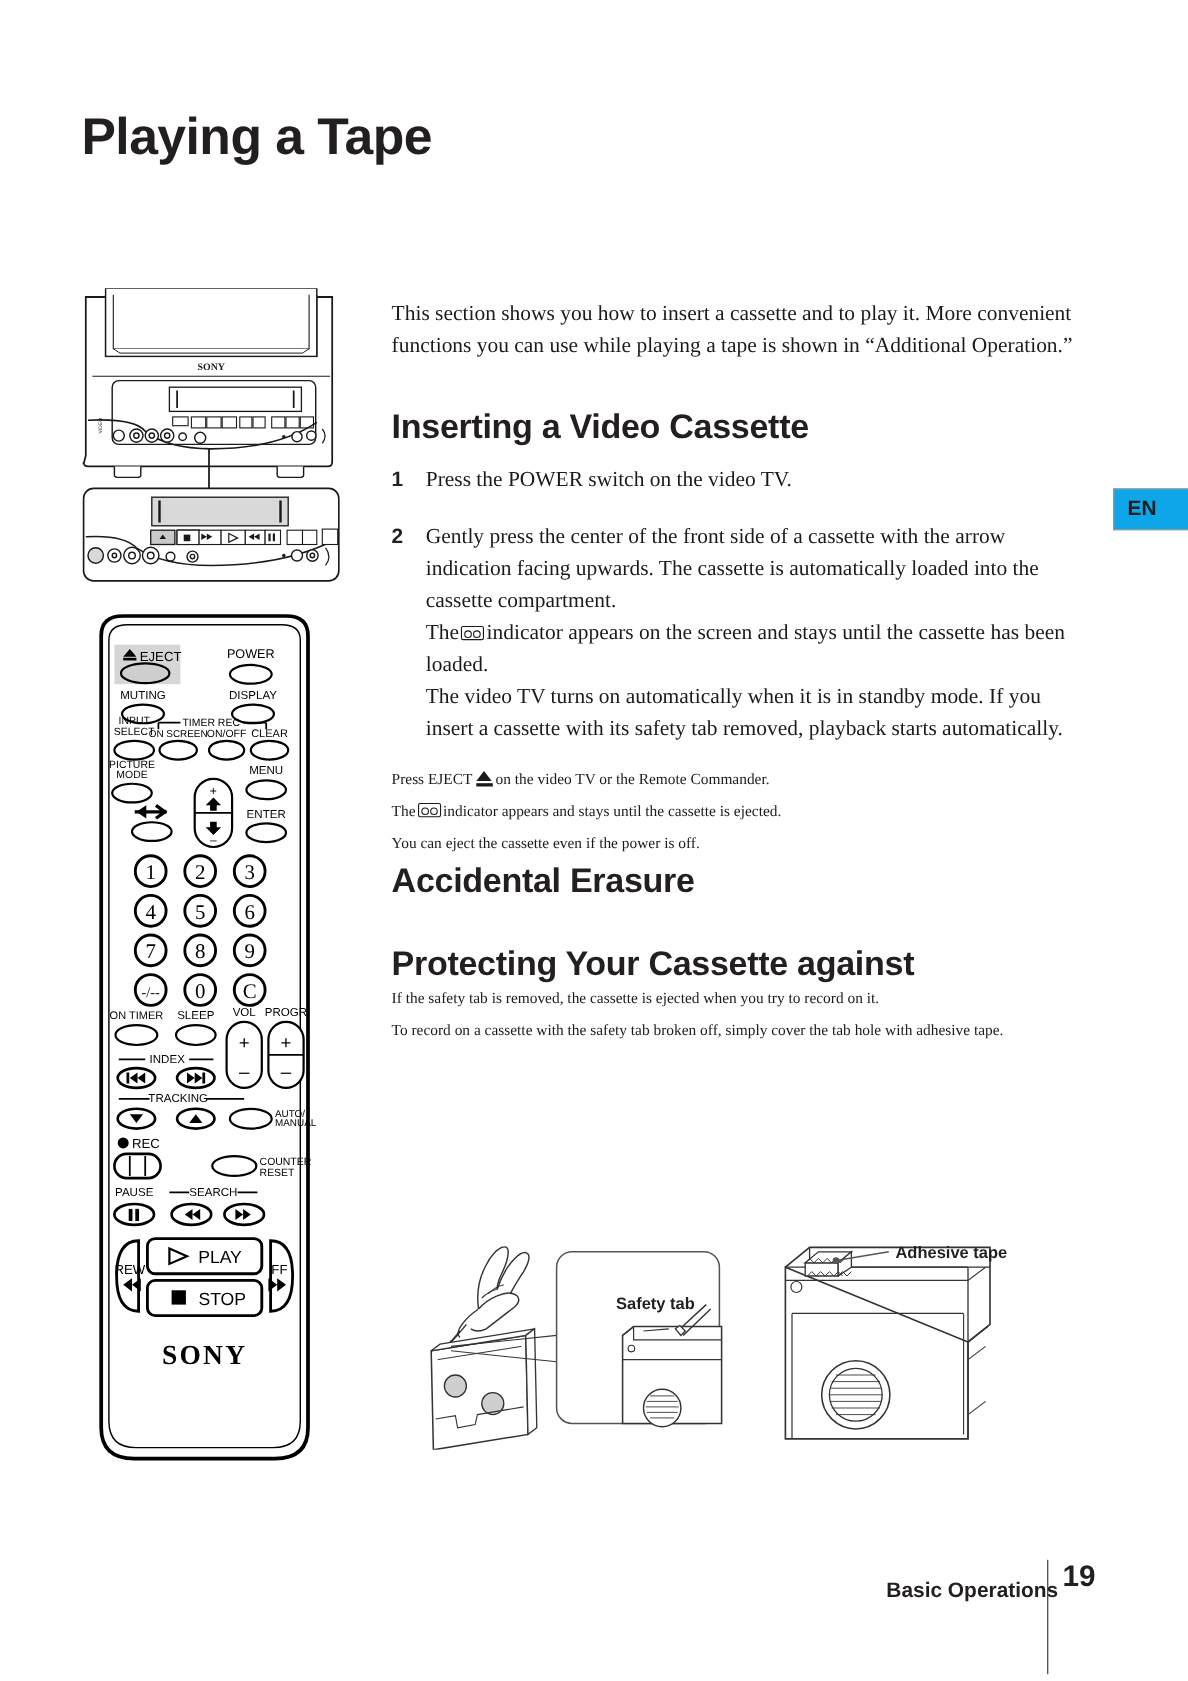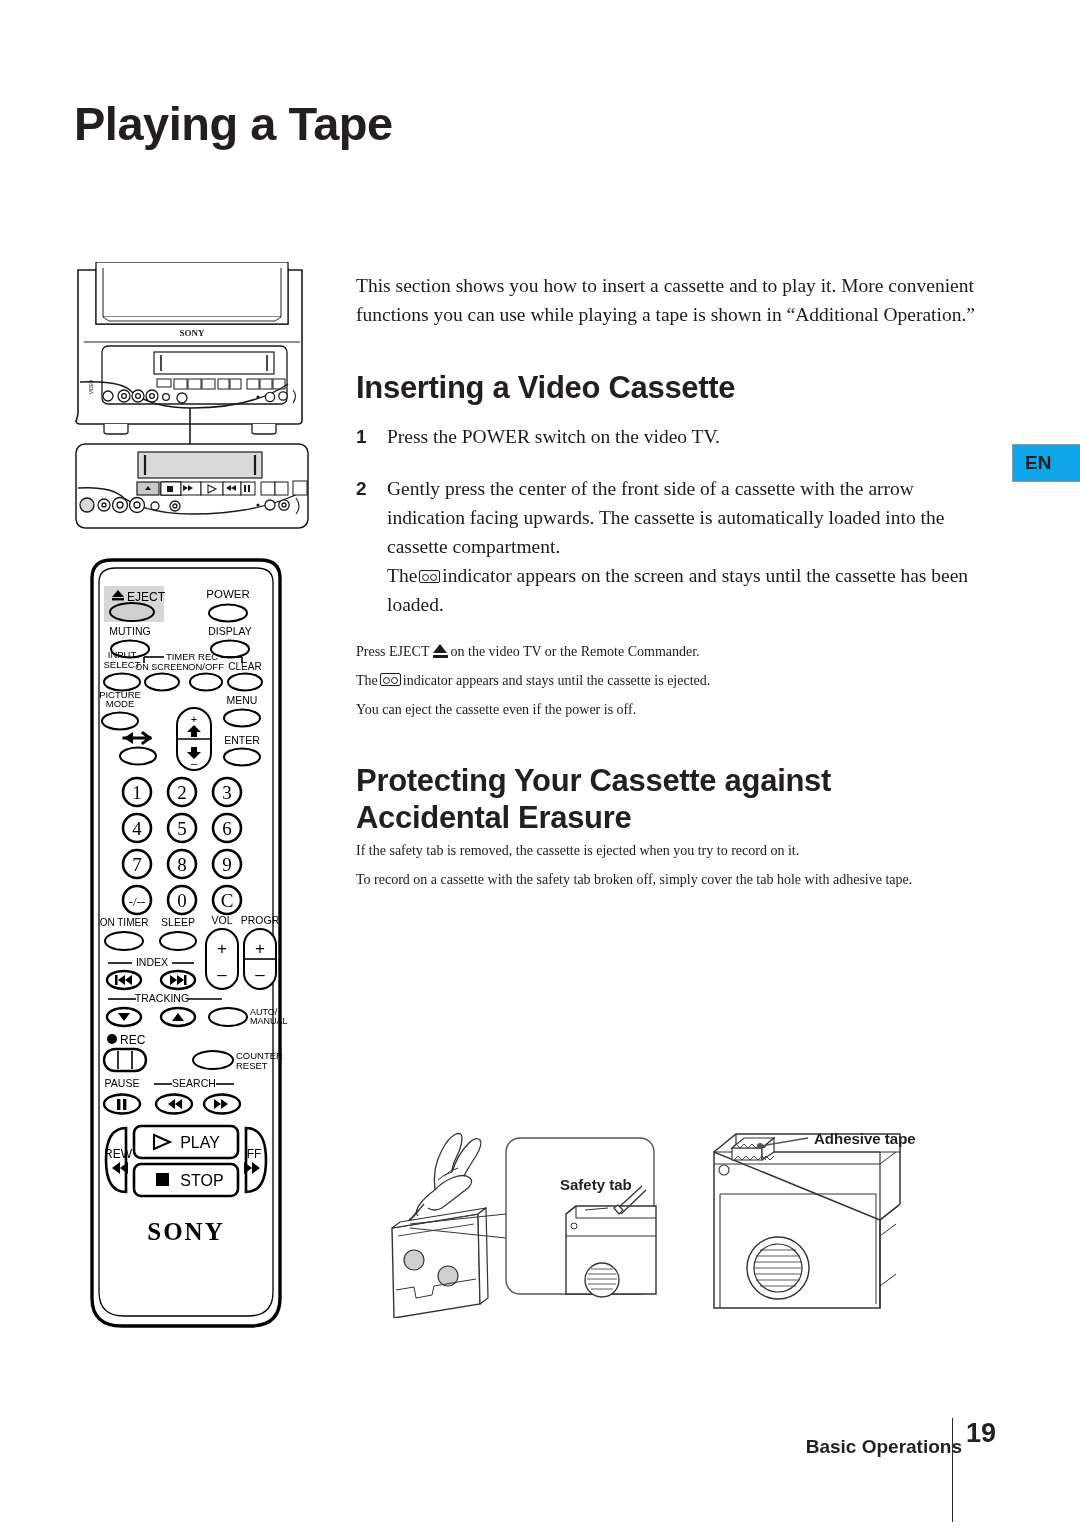--- a/index.html
+++ b/index.html
@@ -388,33 +388,34 @@
     <span class="num">1</span>
     <span>Press the POWER switch on the video TV.</span>
   </div>
 
   <div class="step" style="margin-top:23px;">
     <span class="num">2</span>
     <span>Gently press the center of the front side of a cassette with the arrow indication facing upwards.  The cassette is automatically loaded into the cassette compartment.</span>
     <br>
     <span>The</span><span class="cass-ind"></span><span>indicator appears on the screen and stays until the cassette has been loaded.</span>
     <br>
+    <span>The video TV turns on automatically when it is in standby mode.  If you insert a cassette with its safety tab removed, playback starts automatically.</span>
   </div>
 
 
   <div class="para" style="margin-top:18px;">
     <span>Press EJECT</span><span class="eject-glyph"></span><span>on the video TV or the Remote Commander.</span>
     <br>
     <span>The</span><span class="cass-ind"></span><span>indicator appears and stays until the cassette is ejected.</span>
     <br>
     <span>You can eject the cassette even if the power is off.</span>
   </div>
 
+  <h2 class="sec">Accidental Erasure</h2>
   <h2 class="sec" style="margin-top:38px;">Protecting Your Cassette against</h2>
-  <h2 class="sec">Accidental Erasure</h2>
 
   <p class="para">If the safety tab is removed, the cassette is ejected when you try to record on it.</p>
   <p class="para">To record on a cassette with the safety tab broken off, simply cover the tab hole with adhesive tape.</p>
 </div>
 
 <div class="ill tab-ill">
 <svg width="300" height="200" viewBox="0 0 300 200" fill="none" stroke="#333" stroke-width="1.2">
 
   <path d="M55 72 Q52 50 62 32 Q68 20 76 16 Q82 14 82 20 Q82 28 76 40 Q72 48 72 54" fill="#fff" stroke="#333" stroke-width="1.3"></path>
   <path d="M72 54 Q78 36 88 26 Q96 18 100 22 Q103 26 96 38 Q88 50 84 58" fill="#fff" stroke-width="1.3"></path>

